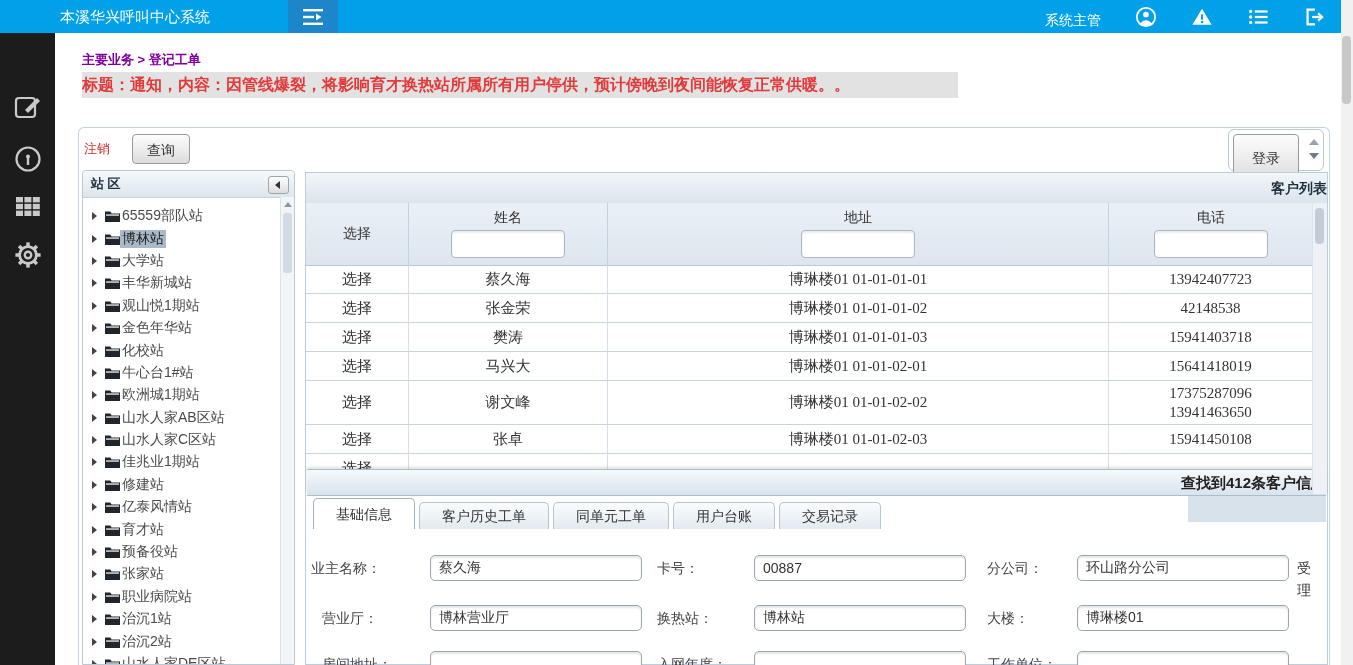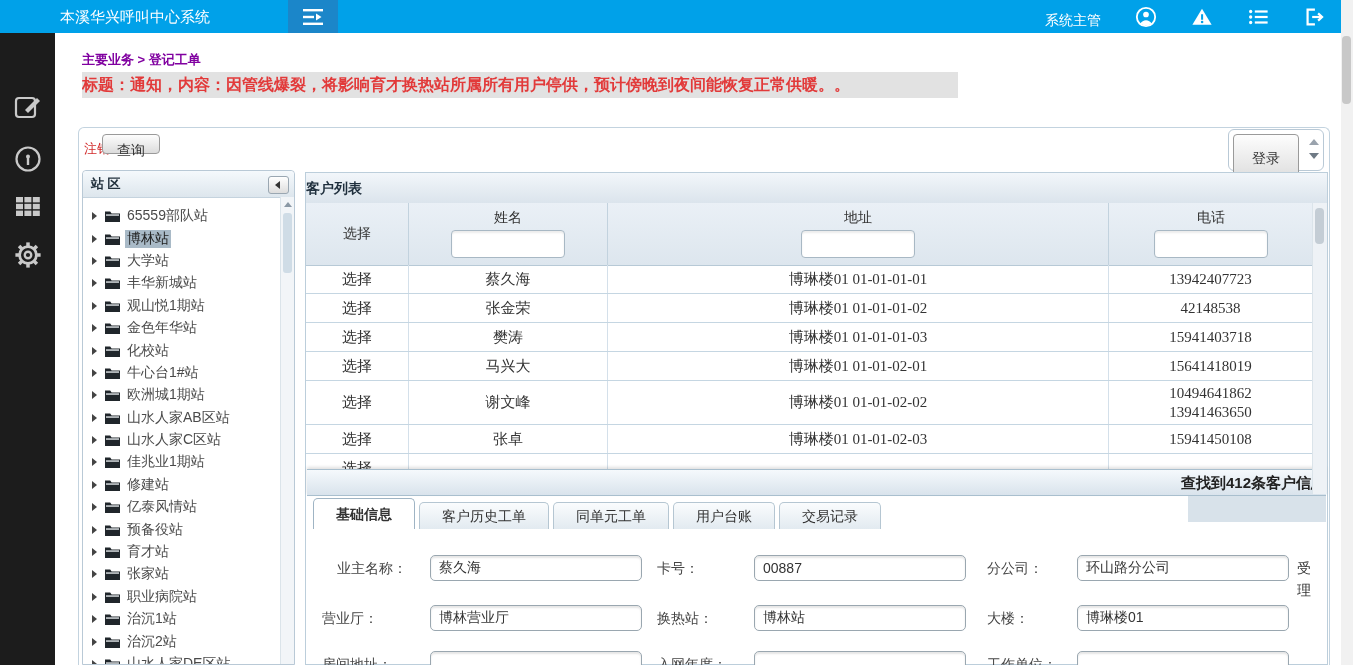--- a/index.html
+++ b/index.html
@@ -21,21 +21,21 @@
   .notice{position:absolute;left:82px;top:72px;width:876px;height:26px;background:#e2e2e2;
           overflow:hidden;white-space:nowrap;}
   .notice span{display:inline-block;line-height:26px;
                font-size:16px;font-weight:bold;color:#e23a3a;}
   
   .outer{position:absolute;left:78px;top:127px;width:1250px;height:538px;background:#fff;
          border:1px solid #c3d3df;border-bottom:none;border-radius:6px 6px 0 0;}
   .logout-link{position:absolute;left:84px;top:140px;font-size:13px;color:#d22b2b;cursor:pointer;}
   .btn{background:linear-gradient(#fdfdfd,#dcdcdc);border:1px solid #9a9a9a;border-radius:4px;
        font-size:14px;color:#333;text-align:center;cursor:pointer;}
-  .query-btn{position:absolute;left:102px;top:134px;width:58px;height:20px;line-height:28px;}
+  .query-btn{position:absolute;left:132px;top:134px;width:58px;height:30px;line-height:28px;}
   .login-wrap{position:absolute;left:1228px;top:129px;width:94px;height:40px;background:#fff;
               border:1px solid #b9c9d6;border-radius:6px;}
   .login-btn{position:absolute;left:4px;top:4px;width:66px;height:48px;line-height:28px;}
   .spin{position:absolute;left:76px;top:5px;width:16px;height:30px;}
   .tri-up{position:absolute;left:4px;top:4px;width:0;height:0;border-left:5px solid transparent;
           border-right:5px solid transparent;border-bottom:6px solid #9aa3ad;}
   .tri-dn{position:absolute;left:4px;top:18px;width:0;height:0;border-left:5px solid transparent;
           border-right:5px solid transparent;border-top:6px solid #6f7a85;}
   
   .tree-panel{position:absolute;left:82px;top:170px;width:213px;height:495px;background:#fff;
@@ -45,31 +45,31 @@
              border-radius:4px 4px 0 0;position:relative;}
   .collapse-btn{position:absolute;right:5px;top:5px;width:19px;height:16px;background:linear-gradient(#fff,#ddd);
                 border:1px solid #9aa7b2;border-radius:3px;cursor:pointer;}
   .collapse-btn i{position:absolute;left:6px;top:4px;width:0;height:0;border-top:4px solid transparent;
                   border-bottom:4px solid transparent;border-right:5px solid #333;}
   .tree-body{position:absolute;left:0;top:26px;right:13px;bottom:0;overflow:hidden;padding-top:8px;}
   .tree-item{height:22.4px;display:flex;align-items:center;cursor:pointer;}
   .caret{width:0;height:0;border-top:4px solid transparent;border-bottom:4px solid transparent;
          border-left:5px solid #444;margin-left:9px;}
   .folder{width:15px;height:12px;margin-left:8px;display:inline-block;}
-  .tlabel{font-size:14px;color:#4a4a4a;margin-left:5px;padding:0 2px;white-space:nowrap;}
+  .tlabel{font-size:14px;color:#4a4a4a;padding:0 2px;white-space:nowrap;}
   .tlabel.selected{background:#a9bac7;color:#1d1d1d;}
   .tree-sb{position:absolute;top:26px;right:0;width:13px;bottom:0;background:#f2f5f8;border-left:1px solid #dbe4ea;}
   .tree-sb .arr{position:absolute;left:3px;top:5px;width:0;height:0;border-left:4px solid transparent;
                 border-right:4px solid transparent;border-bottom:5px solid #8a98a5;}
   .tree-sb .thumb{position:absolute;left:2px;top:16px;width:9px;height:60px;background:#cfdce6;border-radius:3px;}
   
   .main-panel{position:absolute;left:305px;top:172px;width:1023px;height:493px;background:#fff;
               border:1px solid #bccedb;box-sizing:border-box;}
   .tbl-title{height:30px;background:linear-gradient(#f2f6fa,#dbe4ec);border-bottom:1px solid #c2d2de;
-             text-align:left;font-size:14px;font-weight:bold;color:#1f2f3d;line-height:30px;}
+             text-align:right;font-size:14px;font-weight:bold;color:#1f2f3d;line-height:30px;}
   .hdr-row{position:absolute;left:0;top:30px;right:14px;height:62px;
            background:linear-gradient(#eaf0f6,#dde6ee);border-bottom:1px solid #b7c9d6;display:flex;}
   .hcell{border-right:1px solid #c2d2de;display:flex;flex-direction:column;align-items:center;box-sizing:border-box;}
   .hcell .hlab{font-size:14px;color:#333;margin-top:6px;}
   .hcell.sel-h{justify-content:center;}
   .hcell.sel-h .hlab{margin-top:0;}
   .filter-input{width:108px;height:24px;margin-top:3px;border:1px solid #a8b8c4;border-radius:4px;
                 background:#fff;box-shadow:inset 0 2px 2px rgba(0,0,0,.08);}
   .c0{width:103px;} .c1{width:199px;} .c2{width:501px;} .c3{flex:1;border-right:none;}
   .rows{position:absolute;left:0;top:92px;right:14px;height:204px;overflow:hidden;
@@ -84,21 +84,21 @@
               text-align:right;font-size:15px;font-weight:bold;color:#222;line-height:25px;
               box-shadow:0 -2px 3px rgba(0,0,0,.12);}
   .tbl-sb{position:absolute;top:30px;right:0;width:14px;height:291px;background:#eef2f6;border-left:1px solid #dbe4ea;}
   .tbl-sb .thumb{position:absolute;left:2px;top:5px;width:9px;height:36px;background:#c4cdd5;border-radius:4px;}
   
   .tabs{position:absolute;left:1px;top:325px;right:1px;height:31px;display:flex;align-items:flex-end;
         padding-left:6px;gap:4px;}
   .tab{box-sizing:border-box;padding:0 22px;font-size:14px;color:#333;white-space:nowrap;cursor:pointer;
        border:1px solid #b5c6d2;border-bottom:none;border-radius:5px 5px 0 0;
        background:linear-gradient(#fafcfd,#e2eaf0);height:27px;line-height:27px;}
-  .tab.active{height:31px;line-height:31px;background:#fff;border-color:#9fb4c4;font-weight:bold;}
+  .tab.active{height:31px;line-height:31px;background:#fff;border-color:#9fb4c4;font-weight:normal;}
   .tabs-filler{position:absolute;right:1px;top:323px;width:138px;height:26px;background:#d8e2ea;}
   
   .form-area{position:absolute;left:1px;top:356px;right:1px;bottom:0;background:#fff;}
   .form-row{position:absolute;left:0;right:0;height:26px;}
   .flabel{position:absolute;font-size:14px;color:#444;line-height:26px;white-space:nowrap;}
   .finput{position:absolute;width:212px;height:26px;box-sizing:border-box;border:1px solid #9aa7b0;
           border-radius:5px;box-shadow:inset 0 2px 2px rgba(0,0,0,.1);padding:0 8px;font-size:14px;
           color:#333;font-family:"Liberation Sans",sans-serif;background:#fff;}
   .accept{position:absolute;left:988px;top:2px;width:18px;line-height:22px;font-size:14px;color:#333;
           cursor:pointer;text-align:center;}
@@ -368,31 +368,31 @@
         <span class="tlabel">亿泰风情站</span>
       </div>
       <div class="tree-item">
         <span class="caret"></span>
         <span class="folder">
           <svg viewBox="0 0 15 12" width="15" height="12">
             <path d="M0 1.5 h5.2 l1.4 1.9 H15 V12 H0 Z" fill="#20262b"></path>
             <rect x="1" y="4.4" width="13" height="1.3" fill="#eef2f5"></rect>
           </svg>
         </span>
+        <span class="tlabel">育才站</span>
+      </div>
+      <div class="tree-item">
+        <span class="caret"></span>
+        <span class="folder">
+          <svg viewBox="0 0 15 12" width="15" height="12">
+            <path d="M0 1.5 h5.2 l1.4 1.9 H15 V12 H0 Z" fill="#20262b"></path>
+            <rect x="1" y="4.4" width="13" height="1.3" fill="#eef2f5"></rect>
+          </svg>
+        </span>
         <span class="tlabel">预备役站</span>
-      </div>
-      <div class="tree-item">
-        <span class="caret"></span>
-        <span class="folder">
-          <svg viewBox="0 0 15 12" width="15" height="12">
-            <path d="M0 1.5 h5.2 l1.4 1.9 H15 V12 H0 Z" fill="#20262b"></path>
-            <rect x="1" y="4.4" width="13" height="1.3" fill="#eef2f5"></rect>
-          </svg>
-        </span>
-        <span class="tlabel">育才站</span>
       </div>
       <div class="tree-item">
         <span class="caret"></span>
         <span class="folder">
           <svg viewBox="0 0 15 12" width="15" height="12">
             <path d="M0 1.5 h5.2 l1.4 1.9 H15 V12 H0 Z" fill="#20262b"></path>
             <rect x="1" y="4.4" width="13" height="1.3" fill="#eef2f5"></rect>
           </svg>
         </span>
         <span class="tlabel">张家站</span>
@@ -496,21 +496,21 @@
         <div class="tcell c2">博琳楼01 01-01-02-01</div>
         <div class="tcell c3">
           <span>15641418019</span>
         </div>
       </div>
       <div class="trow tall">
         <div class="tcell c0 link">选择</div>
         <div class="tcell c1">谢文峰</div>
         <div class="tcell c2">博琳楼01 01-01-02-02</div>
         <div class="tcell c3">
-          <span>10494641862</span>
+          <span>17375287096</span>
           <span>13941463650</span>
         </div>
       </div>
       <div class="trow">
         <div class="tcell c0 link">选择</div>
         <div class="tcell c1">张卓</div>
         <div class="tcell c2">博琳楼01 01-01-02-03</div>
         <div class="tcell c3">
           <span>15941450108</span>
         </div>
@@ -532,21 +532,21 @@
       <span class="tab active">基础信息</span>
       <span class="tab">客户历史工单</span>
       <span class="tab">同单元工单</span>
       <span class="tab">用户台账</span>
       <span class="tab">交易记录</span>
     </div>
   <div class="tabs-filler"></div>
 
   <div class="form-area">
       <div class="form-row" style="top: 26px;">
-        <span class="flabel" style="left: 30px;">业主名称：</span>
+        <span class="flabel" style="left: 4px;">业主名称：</span>
         <input class="finput" value="蔡久海" style="left: 123px;">
         <span class="flabel" style="left: 350px;">卡号：</span>
         <input class="finput" value="00887" style="left: 447px;">
         <span class="flabel" style="left: 680px;">分公司：</span>
         <input class="finput" value="环山路分公司" style="left: 770px;">
         <span class="accept">受理</span>
       </div>
       <div class="form-row" style="top: 76px;">
         <span class="flabel" style="left: 15px;">营业厅：</span>
         <input class="finput" value="博林营业厅" style="left: 123px;">

